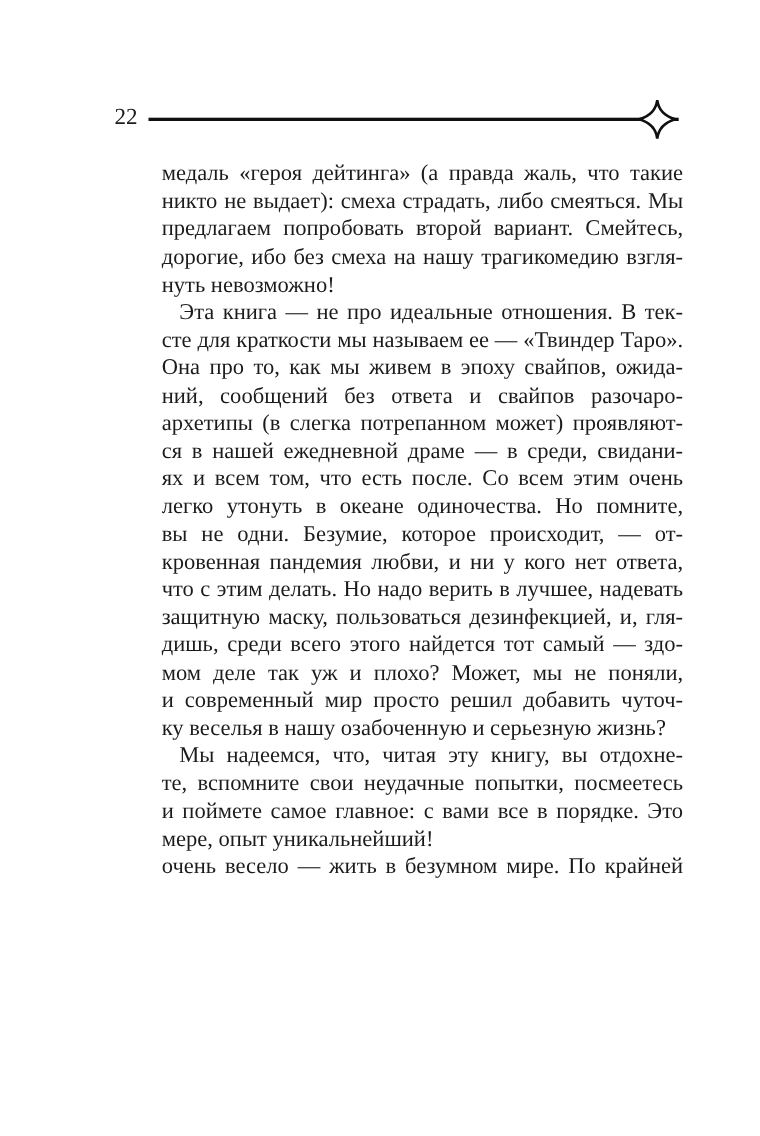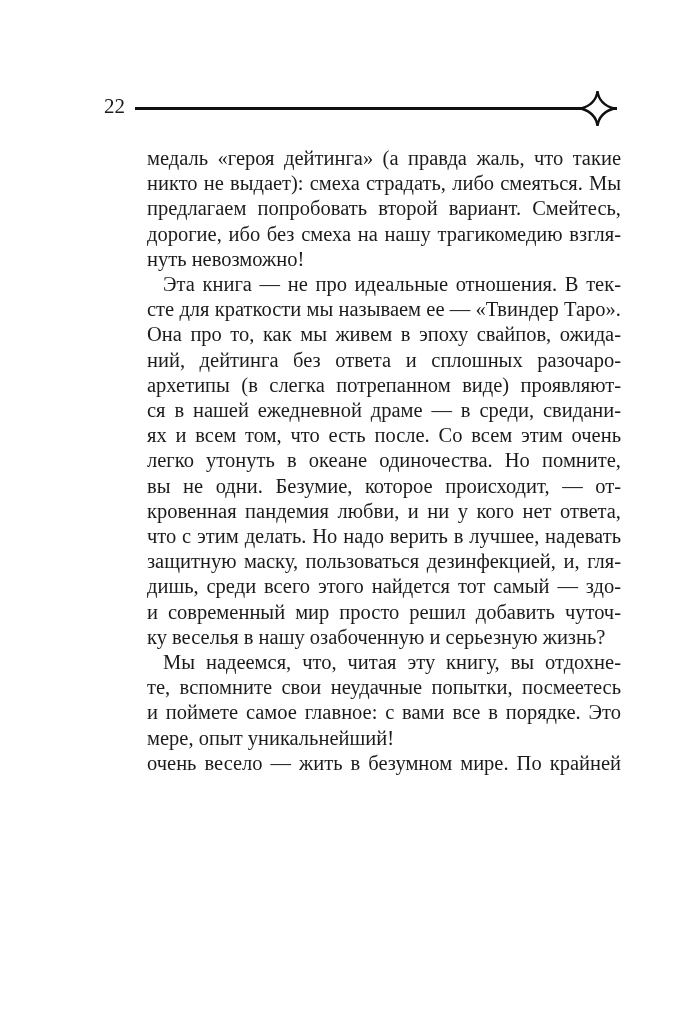--- a/index.html
+++ b/index.html
@@ -79,30 +79,31 @@
         <div class="line">медаль «героя дейтинга» (а правда жаль, что такие</div>
         <div class="line">никто не выдает): смеха страдать, либо смеяться. Мы</div>
         <div class="line">предлагаем попробовать второй вариант. Смейтесь,</div>
         <div class="line">дорогие, ибо без смеха на нашу трагикомедию взгля-</div>
         <div class="line lastline">нуть невозможно!</div>
       </div>
       <div>
         <div class="line firstline">Эта книга — не про идеальные отношения. В тек-</div>
         <div class="line">сте для краткости мы называем ее — «Твиндер Таро».</div>
         <div class="line">Она про то, как мы живем в эпоху свайпов, ожида-</div>
-        <div class="line">ний, дейтинга без ответа и сплошных разочаро-</div>
-        <div class="line">архетипы (в слегка потрепанном виде) проявляют-</div>
+        <div class="line">ний, сообщений без ответа и свайпов разочаро-</div>
+        <div class="line">архетипы (в слегка потрепанном может) проявляют-</div>
         <div class="line">ся в нашей ежедневной драме — в среди, свидани-</div>
         <div class="line">ях и всем том, что есть после. Со всем этим очень</div>
         <div class="line">легко утонуть в океане одиночества. Но помните,</div>
         <div class="line">вы не одни. Безумие, которое происходит, — от-</div>
         <div class="line">кровенная пандемия любви, и ни у кого нет ответа,</div>
         <div class="line">что с этим делать. Но надо верить в лучшее, надевать</div>
         <div class="line">защитную маску, пользоваться дезинфекцией, и, гля-</div>
         <div class="line">дишь, среди всего этого найдется тот самый — здо-</div>
+        <div class="line">мом деле так уж и плохо? Может, мы не поняли,</div>
         <div class="line">и современный мир просто решил добавить чуточ-</div>
         <div class="line lastline">ку веселья в нашу озабоченную и серьезную жизнь?</div>
       </div>
       <div>
         <div class="line firstline">Мы надеемся, что, читая эту книгу, вы отдохне-</div>
         <div class="line">те, вспомните свои неудачные попытки, посмеетесь</div>
         <div class="line">и поймете самое главное: с вами все в порядке. Это</div>
         <div class="line lastline">мере, опыт уникальнейший!</div>
         <div class="line">очень весело — жить в безумном мире. По крайней</div>
       </div>

